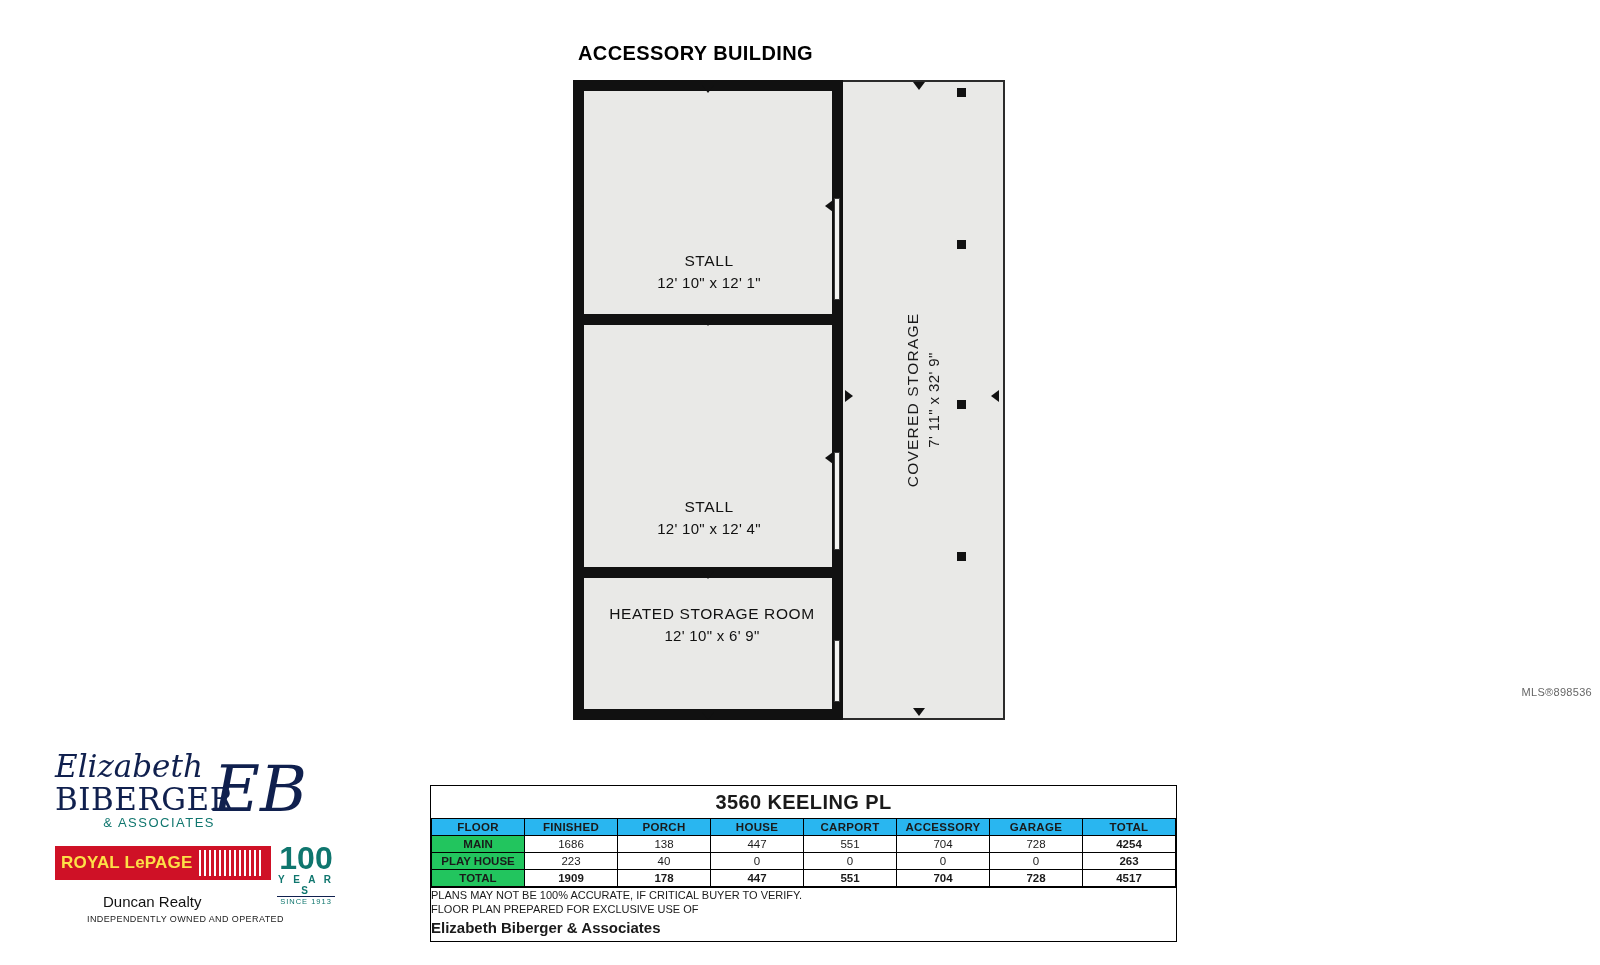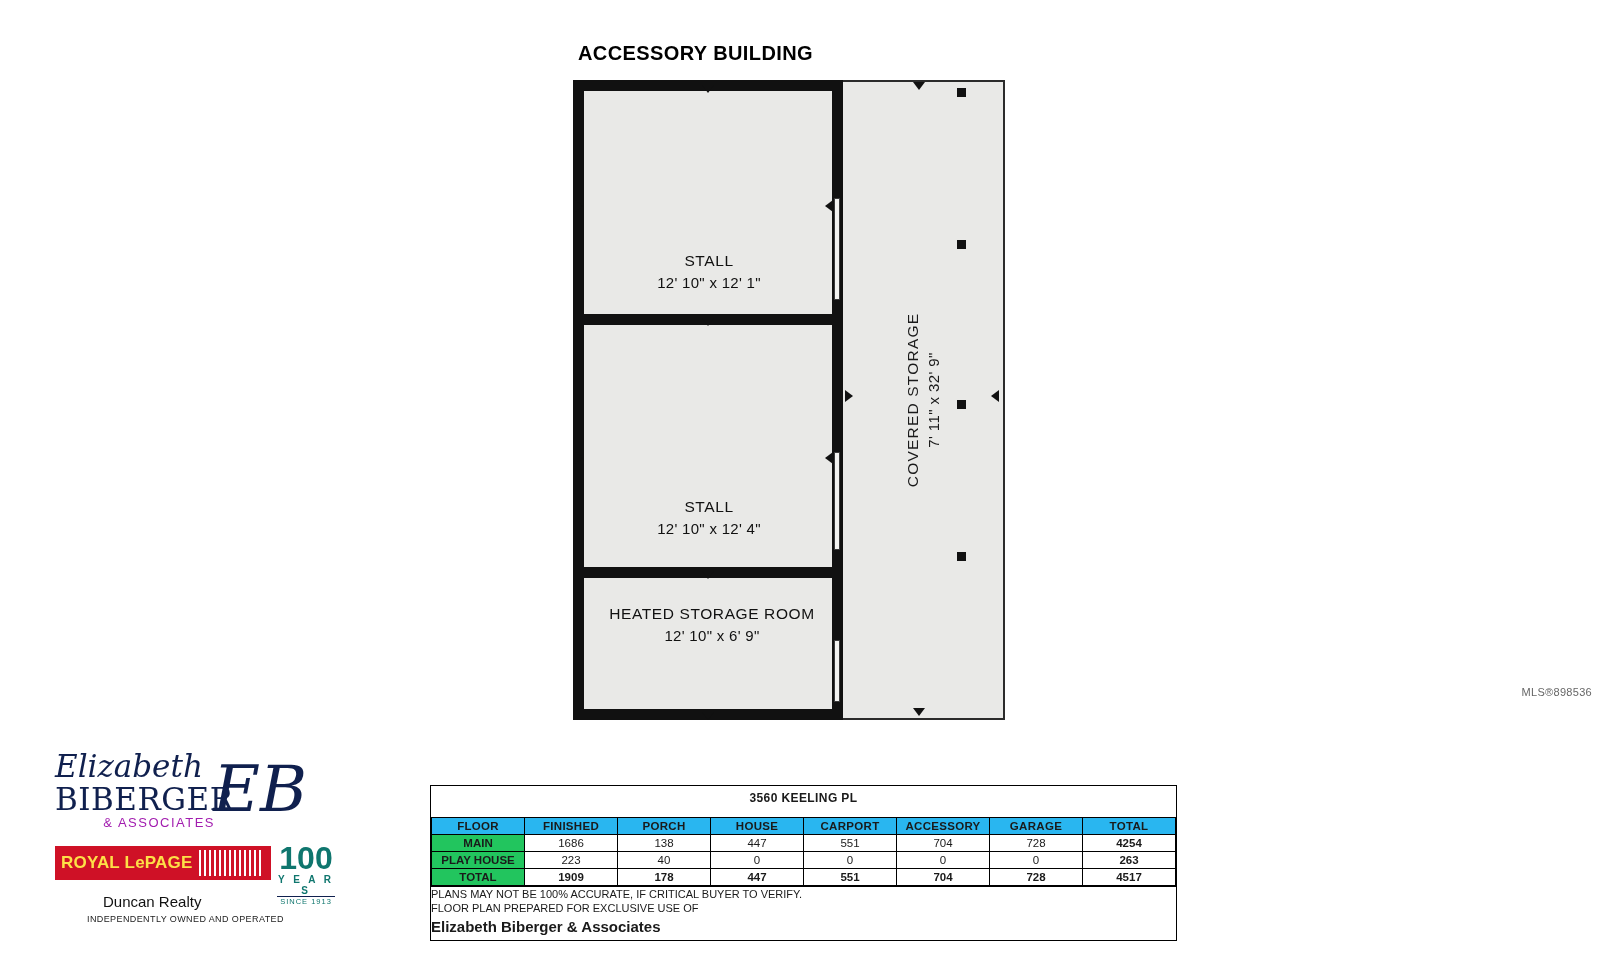--- a/index.html
+++ b/index.html
@@ -74,21 +74,21 @@
   .tri-r{border-top:6px solid transparent;border-bottom:6px solid transparent;border-left:8px solid #111;}
 
   
   .logo{position:absolute;left:55px;top:750px;width:260px;height:180px;}
   .logo .script{
     font-family:"DejaVu Serif", serif;font-style:italic;color:#10204e;
     line-height:1.05;
   }
   .logo .l1{font-size:31px;}
   .logo .l2{font-size:31px;font-style:normal;font-family:"DejaVu Serif",serif;letter-spacing:.5px;}
-  .logo .l3{font-size:13px;font-family:"Liberation Sans",sans-serif;font-style:normal;letter-spacing:1.5px;color:#a21caf;text-align:right;width:160px;}
+  .logo .l3{font-size:13px;font-family:"Liberation Sans",sans-serif;font-style:normal;letter-spacing:1.5px;color:#0f766e;text-align:right;width:160px;}
   .logo .monogram{
     position:absolute;right:8px;top:2px;font-family:"DejaVu Serif",serif;font-style:italic;
     font-size:64px;color:#10204e;
   }
   .rl-bar{
     position:absolute;left:0;top:96px;width:216px;height:34px;background:#cf1126;
     display:flex;align-items:center;
   }
   .rl-bar .rl-text{
     color:#fde047;font-size:17px;font-weight:bold;letter-spacing:.2px;padding-left:6px;font-family:Liberation Sans, sans-serif;
@@ -99,21 +99,21 @@
   }
   .yearsbox{position:absolute;left:222px;top:92px;width:58px;text-align:center;color:#0f766e;}
   .yearsbox .num{font-size:32px;font-weight:bold;line-height:1;}
   .yearsbox .yrs{font-size:10px;letter-spacing:3px;font-weight:bold;}
   .yearsbox .since{font-size:7.5px;letter-spacing:1px;border-top:1px solid #10204e;}
   .logo .duncan{position:absolute;left:48px;top:143px;font-size:15px;font-weight:normal;color:#111;}
   .logo .indep{position:absolute;left:32px;top:164px;font-size:9px;letter-spacing:.4px;color:#222;}
 
   
   .tbl-wrap{position:absolute;left:430px;top:785px;width:745px;border:1px solid #000;background:#fff;}
-  .tbl-title{text-align:center;font-size:12px;font-weight:bold;padding:5px 0 12px;letter-spacing:.4px;}
+  .tbl-title{text-align:center;font-size:20px;font-weight:bold;padding:5px 0 4px;letter-spacing:.4px;}
   table.areas{border-collapse:collapse;width:100%;table-layout:fixed;}
   table.areas th, table.areas td{
     border:1px solid #000;font-size:11.5px;text-align:center;height:16px;padding:0;
   }
   table.areas thead th{background:#29b6f0;font-weight:bold;letter-spacing:.3px;}
   table.areas td.rowhead{background:#22c55e;font-weight:bold;}
   table.areas td.total-cell{font-weight:bold;}
   table.areas tr.total-row td{font-weight:bold;}
   .notes{border-top:1px solid #000;}
   .note{font-size:11px;padding:1px 0;}

